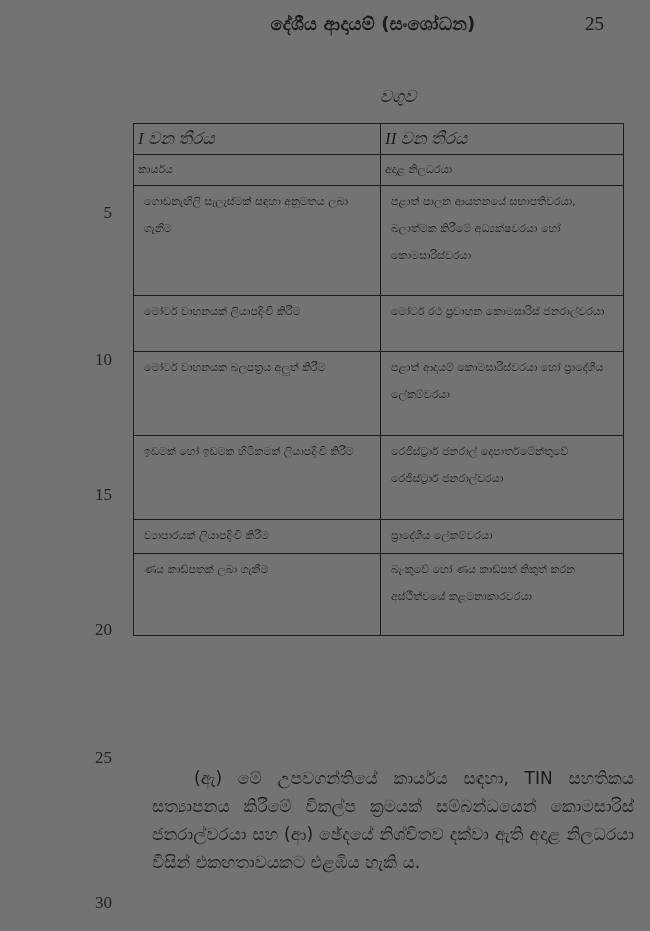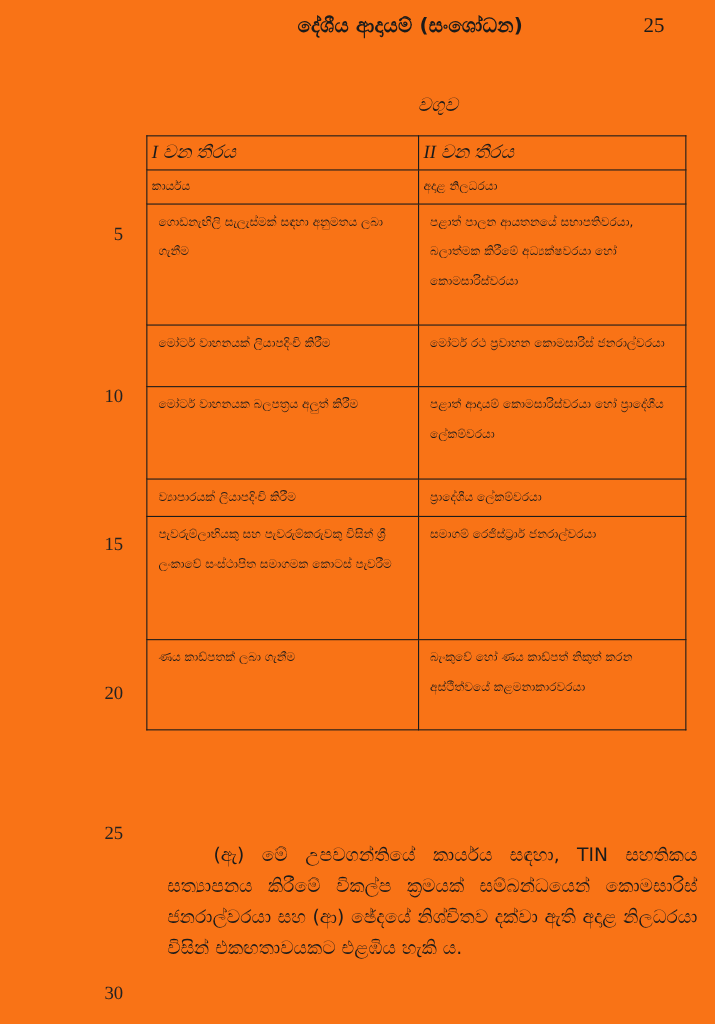--- a/index.html
+++ b/index.html
@@ -4,21 +4,21 @@
 <style>
   html, body {
     margin: 0;
     padding: 0;
     background: #ffffff;
   }
   .page {
     position: relative;
     width: 650px;
     height: 931px;
-    background: #f97316;
+    background: #737373;
     overflow: hidden;
     color: #1b1b1b;
     font-family: "DejaVu Sans", sans-serif;
   }
   
   .header-title {
     position: absolute;
     top: 13px;
     left: 373px;
     transform: translateX(-50%);
@@ -146,27 +146,27 @@
       <td>පළාත් පාලන ආයතනයේ සභාපතිවරයා, බලාත්මක කිරීමේ අධ්‍යක්ෂවරයා හෝ කොමසාරිස්වරයා</td>
     </tr>
     <tr class="r56">
       <td>මෝටර් වාහනයක් ලියාපදිංචි කිරීම</td>
       <td>මෝටර් රථ ප්‍රවාහන කොමසාරිස් ජනරාල්වරයා</td>
     </tr>
     <tr class="r84">
       <td>මෝටර් වාහනයක බලපත්‍රය අලුත් කිරීම</td>
       <td>පළාත් ආදායම් කොමසාරිස්වරයා හෝ ප්‍රාදේශීය ලේකම්වරයා</td>
     </tr>
+    <tr class="r84">
+      <td>ඉඩමක් හෝ ඉඩමක හිමිකමක් ලියාපදිංචි කිරීම</td>
+      <td>රෙජිස්ට්‍රාර් ජනරාල් දෙපාර්තමේන්තුවේ රෙජිස්ට්‍රාර් ජනරාල්වරයා</td>
+    </tr>
     <tr class="r30">
       <td>ව්‍යාපාරයක් ලියාපදිංචි කිරීම</td>
       <td>ප්‍රාදේශීය ලේකම්වරයා</td>
-    </tr>
-    <tr class="r112">
-      <td>පැවරුම්ලාභියකු සහ පැවරුම්කරුවකු විසින් ශ්‍රී ලංකාවේ සංස්ථාපිත සමාගමක කොටස් පැවරීම</td>
-      <td>සමාගම් රෙජිස්ට්‍රාර් ජනරාල්වරයා</td>
     </tr>
     <tr class="r82">
       <td>ණය කාඩ්පතක් ලබා ගැනීම</td>
       <td>බැංකුවේ හෝ ණය කාඩ්පත් නිකුත් කරන අස්ථීත්වයේ කළමනාකාරවරයා</td>
     </tr>
   </tbody>
     </table>
 
   <div class="body-paragraph">(ඇ) මේ උපවගන්තියේ කාර්යය සඳහා, TIN සහතිකය සත්‍යාපනය කිරීමේ විකල්ප ක්‍රමයක් සම්බන්ධයෙන් කොමසාරිස් ජනරාල්වරයා සහ (ආ) ඡේදයේ නිශ්චිතව දක්වා ඇති අදාළ නිලධරයා විසින් එකඟතාවයකට එළඹිය හැකි ය.</div>
 

